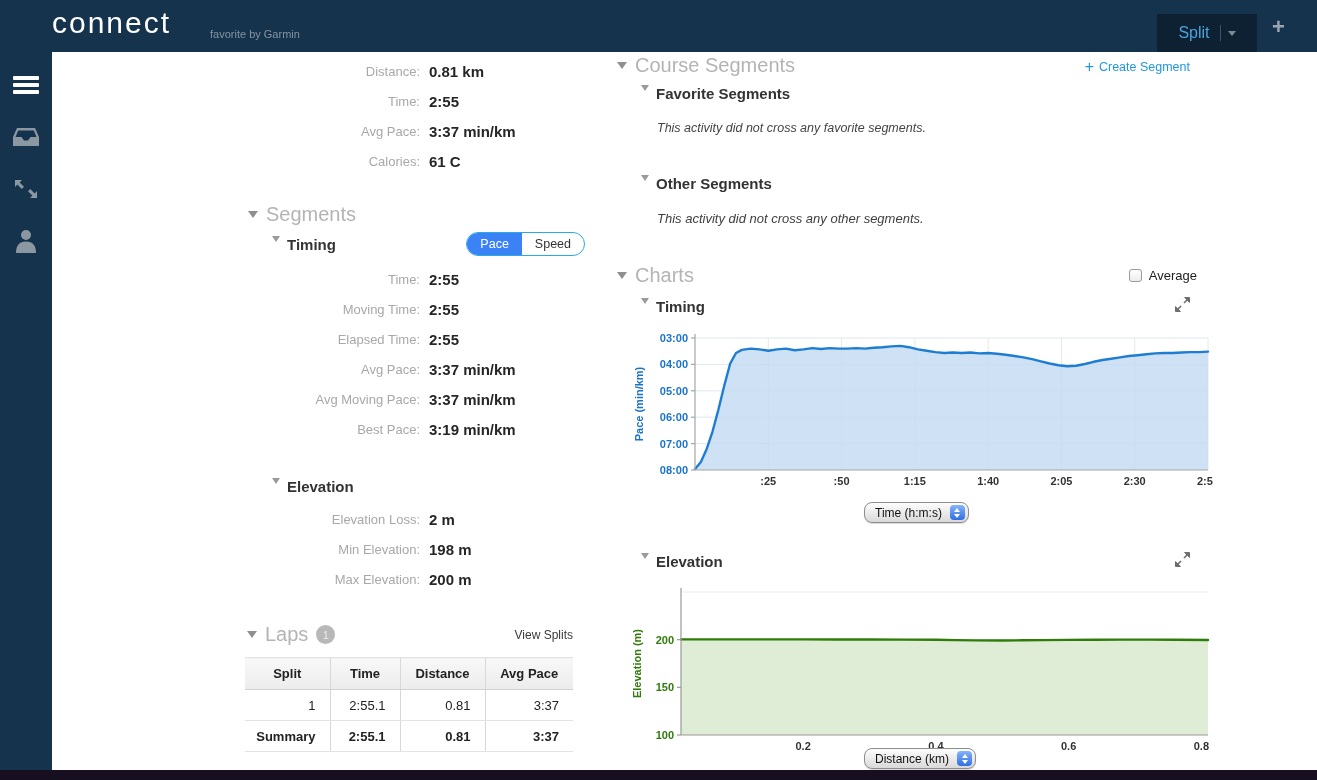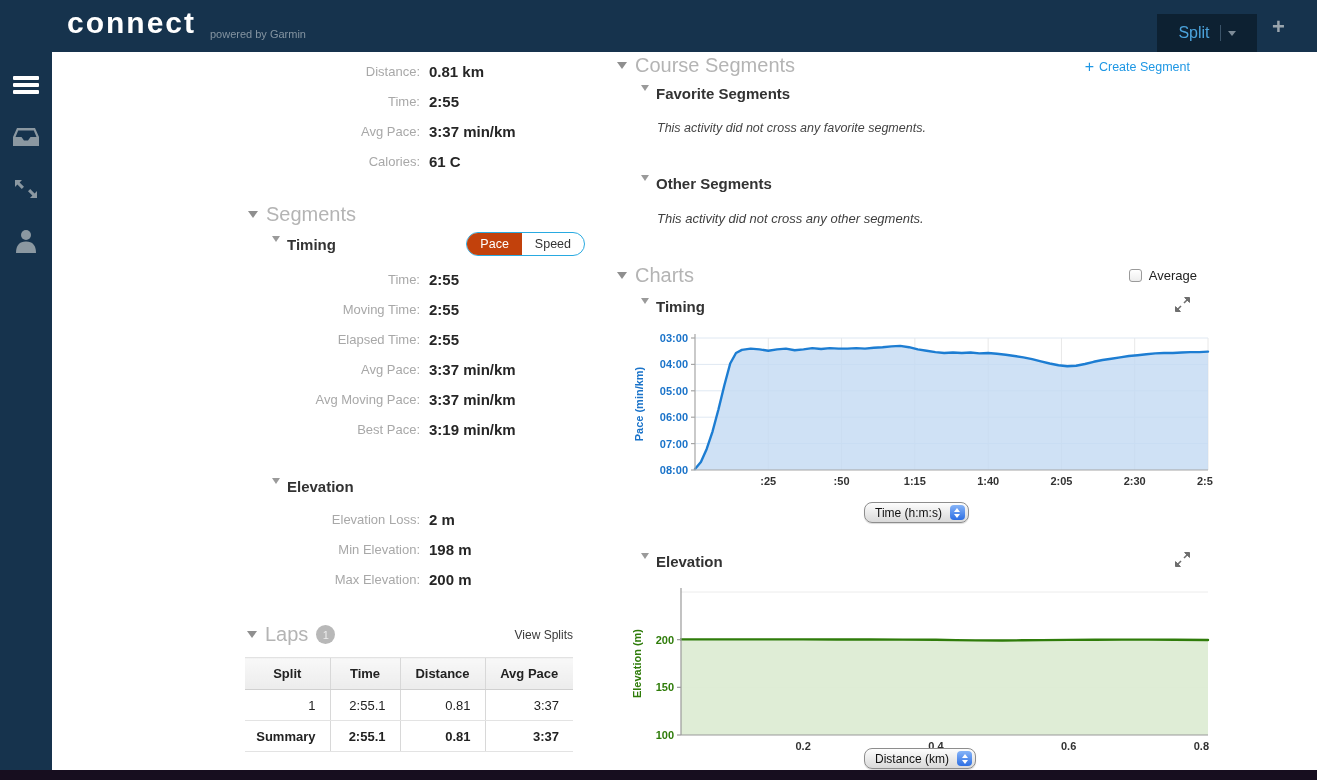--- a/index.html
+++ b/index.html
@@ -2,21 +2,21 @@
 <html><head>
 <meta charset="utf-8">
 <style>
   * { margin:0; padding:0; box-sizing:border-box; }
   html,body { width:1317px; height:780px; background:#fff; overflow:hidden;
               font-family:"Liberation Sans","DejaVu Sans",sans-serif; }
   body { position:relative; }
 
   
   #header { position:absolute; left:0; top:0; width:1317px; height:52px; background:#16334d; z-index:5; }
-  #logo { position:absolute; left:67px; top:6px; color:#fff; font-size:30px; font-weight:700; letter-spacing:2px; }
+  #logo { position:absolute; left:52px; top:6px; color:#fff; font-size:30px; font-weight:400; letter-spacing:2px; }
   #tagline { position:absolute; left:210px; top:28px; color:#8494a1; font-size:11px; }
   #sports-btn { position:absolute; left:1157px; top:14px; width:100px; height:38px; background:#0d2132;
                 display:flex; align-items:center; justify-content:center; color:#4ba3dc; font-size:16px; cursor:pointer; }
   #sports-btn .divider { width:1px; height:16px; background:#3a5368; margin:0 7px 0 10px; }
   #sports-btn .caret { width:0; height:0; border-left:4px solid transparent; border-right:4px solid transparent; border-top:5px solid #7d8b97; }
   #add-btn { position:absolute; left:1272px; top:14px; color:#9aa5ad; font-size:22px; font-weight:bold; cursor:pointer; }
 
   
   #sidebar { position:absolute; left:0; top:52px; width:52px; height:718px; background:#16334d; }
   .side-icon { width:52px; height:30px; display:flex; align-items:center; justify-content:center; cursor:pointer; }
@@ -39,21 +39,21 @@
   .stat-label { width:368px; text-align:right; color:#a8a8a8; font-size:13px; flex:none; }
   .stat-value { margin-left:9px; font-size:15px; font-weight:bold; color:#262626; white-space:nowrap; }
 
   
   #left-col { position:absolute; left:52px; top:52px; width:545px; height:718px; }
   #summary-stats { position:absolute; left:0; top:4px; width:545px; }
   #details-heading { position:absolute; left:196px; top:151px; }
   #timing-row { position:absolute; left:220px; top:180px; width:313px; display:flex; align-items:center; justify-content:space-between; }
   #pace-speed-toggle { display:flex; border:1.5px solid #29aae1; border-radius:14px; overflow:hidden; background:#fff; cursor:pointer; }
   #pace-speed-toggle .seg { padding:4px 13px; font-size:12.5px; color:#333; }
-  #pace-speed-toggle .seg.active { background:#c2410c; color:#fff; }
+  #pace-speed-toggle .seg.active { background:#3b82f6; color:#fff; }
   #timing-stats { position:absolute; left:0; top:212px; width:545px; }
   #elevation-heading { position:absolute; left:220px; top:426px; }
   #elevation-stats { position:absolute; left:0; top:452px; width:545px; }
   #laps-row { position:absolute; left:195px; top:571px; width:326px; display:flex; align-items:center; justify-content:space-between; }
   #laps-badge { width:19px; height:19px; border-radius:50%; background:#b8b8b8; color:#ececec; font-size:11px;
                 display:inline-flex; align-items:center; justify-content:center; margin-left:8px; }
   #view-splits { font-size:12px; color:#3a3a3a; cursor:pointer; }
 
   #laps-table { position:absolute; left:193px; top:605px; width:328px; border-collapse:collapse; font-size:13px; color:#222; }
   #laps-table th { background:linear-gradient(#f8f8f8,#ececec); font-weight:bold; height:32px; text-align:center;
@@ -96,21 +96,21 @@
   .mac-select .stepper .down { width:0; height:0; border-left:3px solid transparent; border-right:3px solid transparent;
                 border-top:4px solid #fff; }
   #timing-select { left:252px; top:450px; }
   #elevation-select { left:252px; top:696px; }
 </style>
 </head>
 <body>
 
 <div id="header">
   <div id="logo">connect</div>
-  <div id="tagline">powered by Garmin</div>
+  <div id="tagline">favorite by Garmin</div>
   <div id="sports-btn">
     <span>Split</span>
     <span class="divider"></span>
     <span class="caret"></span>
   </div>
   <div id="add-btn">+</div>
 </div>
 
 <div id="sidebar">
   <div class="side-icon" id="icon-menu">

